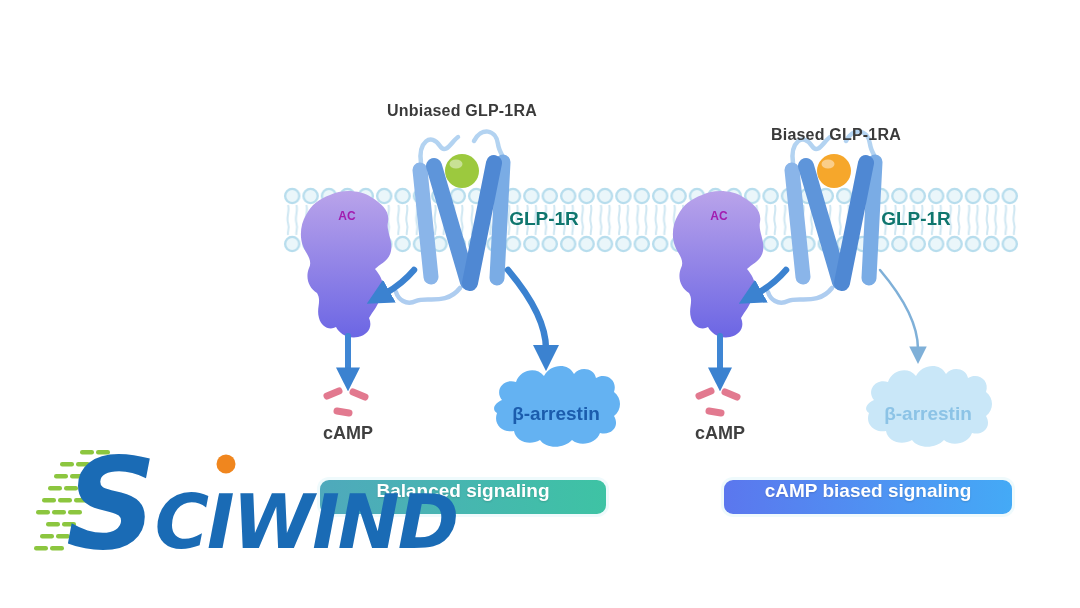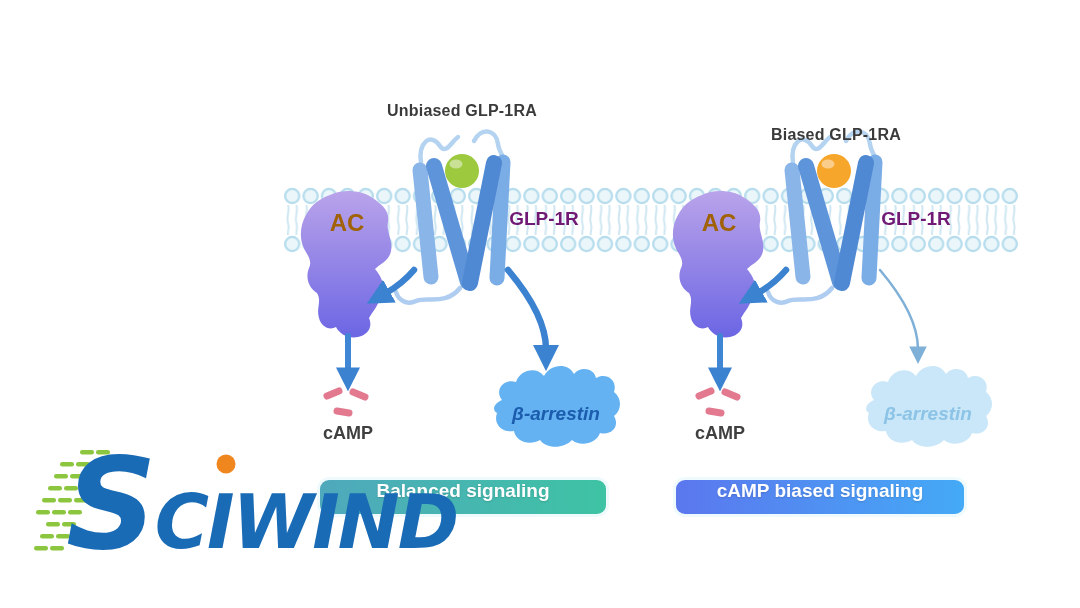--- a/index.html
+++ b/index.html
@@ -2,31 +2,31 @@
 <html><head>
 <meta charset="utf-8">
 <style>
   html,body{margin:0;padding:0;background:#fff;}
   .canvas{position:relative;width:1080px;height:608px;background:#ffffff;overflow:hidden;
           font-family:"Liberation Sans",sans-serif;}
   svg.diagram{position:absolute;left:0;top:0;z-index:1;}
   svg.logo{position:absolute;left:22px;top:428px;z-index:4;}
   .label{position:absolute;transform:translateX(-50%);font-weight:bold;white-space:nowrap;z-index:3;}
   .title{font-size:16px;color:#3a3a3a;letter-spacing:.2px;}
-  .receptor-label{font-size:19px;color:#701a75;}
-  .ac-label{font-size:24px;color:#a16207;}
+  .receptor-label{font-size:19px;color:#0f766e;}
+  .ac-label{font-size:12px;color:#a21caf;}
   .camp-label{font-size:18px;color:#404040;}
-  .arrestin-label{font-size:19px;font-style:italic;}
+  .arrestin-label{font-size:19px;}
   .arrestin-active{color:#1b5cad;}
   .arrestin-faded{color:#8cc3e6;}
   .banner{position:absolute;height:34px;border-radius:9px;color:#fff;font-weight:bold;font-size:19px;
           display:flex;align-items:flex-start;justify-content:center;z-index:2;
           text-shadow:0 1px 2px rgba(0,0,0,.15);box-shadow:0 0 0 3px rgba(210,240,245,.35);margin-top:19px;}
   .banner-balanced{left:320px;top:461px;width:286px;background:linear-gradient(90deg,#4FA9BC,#3EC3A4);}
-  .banner-biased{left:676px;top:461px;width:288px;background:linear-gradient(90deg,#5B77EE,#44AAF6);}
+  .banner-biased{left:724px;top:461px;width:288px;background:linear-gradient(90deg,#5B77EE,#44AAF6);}
 </style>
 </head>
 <body>
 
 <div class="canvas">
 
   <svg class="diagram" width="1080" height="608" viewBox="0 0 1080 608">
     <defs>
       <pattern id="mem" width="18.4" height="68" patternUnits="userSpaceOnUse" x="283" y="186">
         <circle cx="9.2" cy="10" r="7.1" fill="#eaf6fa" stroke="#b7dded" stroke-width="2.3"></circle>

